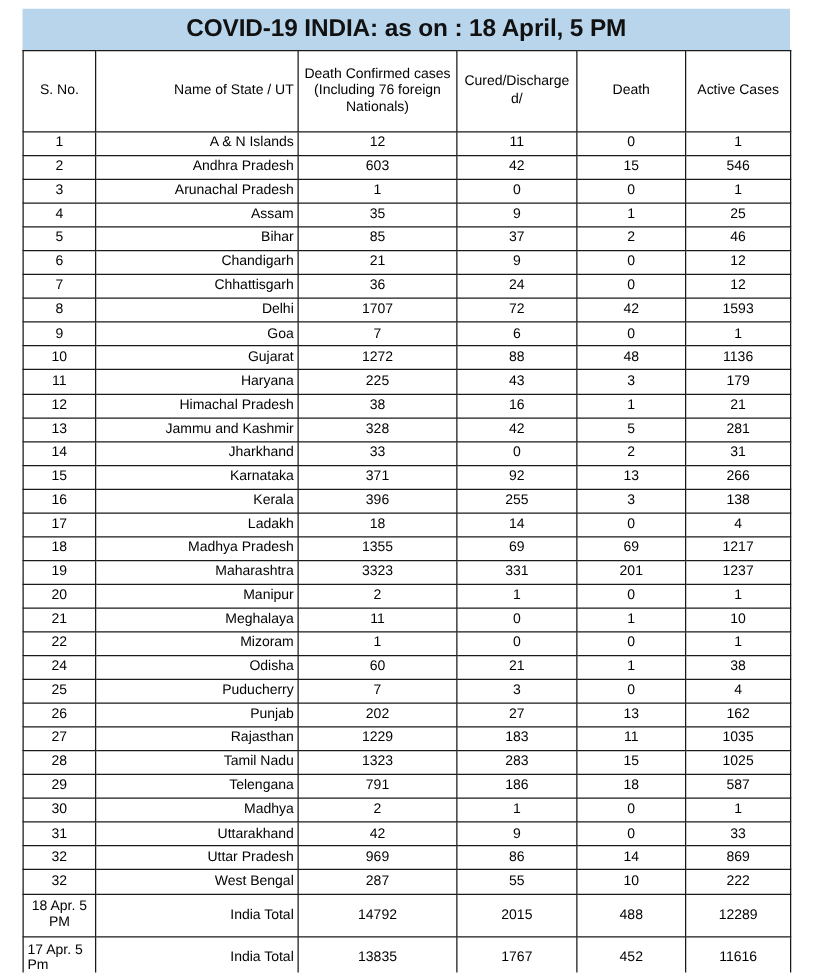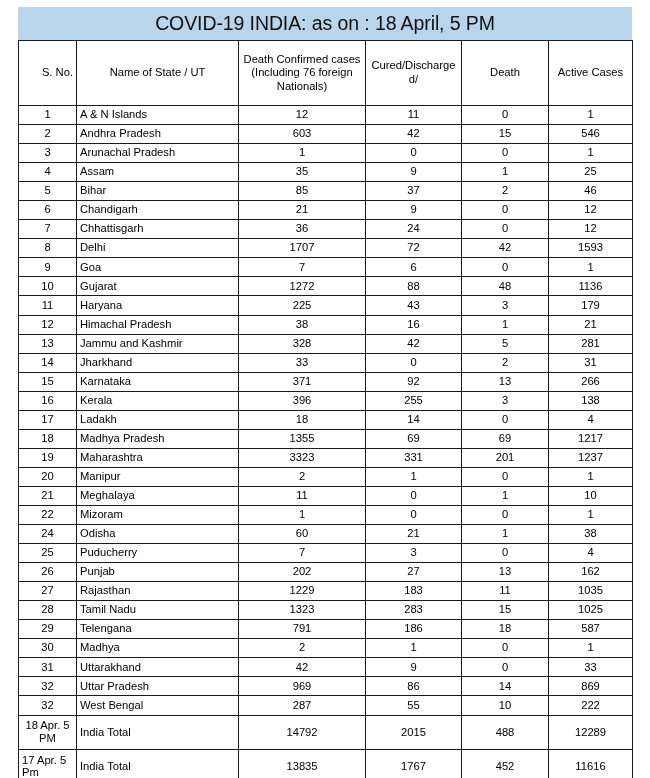--- a/index.html
+++ b/index.html
@@ -26,21 +26,21 @@
     top: 7px;
     width: 614px;
     height: 33px;
     background: #b8d5ec;
     display: flex;
     align-items: center;
     justify-content: center;
   }
   #title-bar .title-text {
     font-size: 19.5px;
-    font-weight: normal;
+    font-weight: bold;
     letter-spacing: -0.1px;
     color: #111111;
     white-space: nowrap;
   }
   #data-table {
     position: absolute;
     left: 18px;
     top: 40px;
     width: 614px;
     border-collapse: collapse;
@@ -65,36 +65,36 @@
   col.c-act   { width: 84px; }
 
   thead td {
     height: 64px;
     font-weight: bold;
     font-size: 11.4px;
     text-align: center;
     line-height: 1.22;
   }
   thead td.hd-sno {
+    text-align: center;
+    padding-left: 5px;
+  }
+  thead td.hd-state {
     text-align: right;
-    padding-left: 5px;
-  }
-  thead td.hd-state {
-    text-align: center;
     padding-left: 6px;
   }
   tbody tr.state-row td {
     height: 18.05px;
     line-height: 1.05;
   }
   td.col-sno {
     text-align: center;
   }
   td.col-state {
-    text-align: left;
+    text-align: right;
     padding-left: 6px;
   }
   td.col-num {
     text-align: center;
   }
   
   tr.total-row td {
     height: 33px;
     font-weight: bold;
     font-size: 12.4px;

